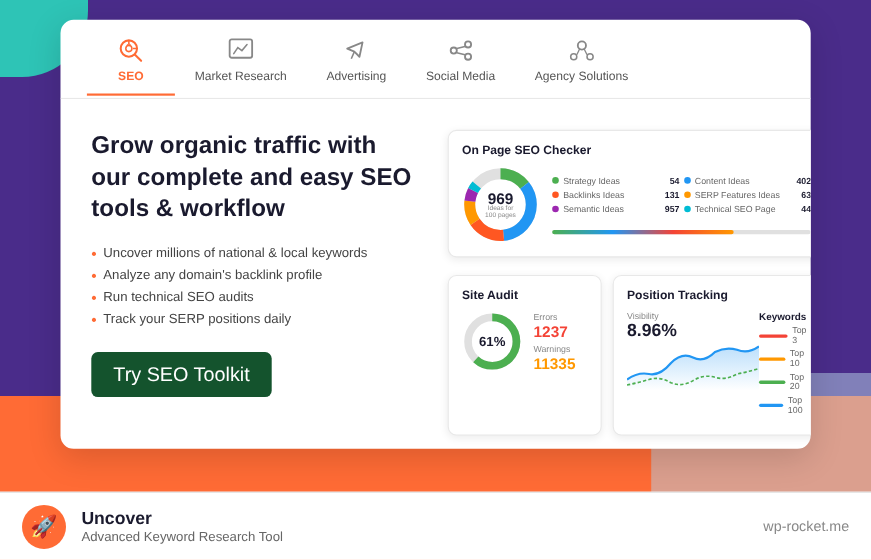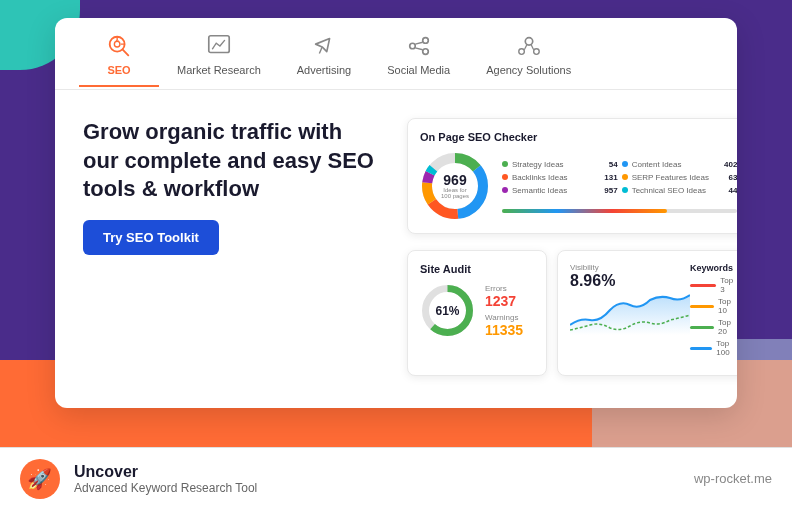--- a/index.html
+++ b/index.html
@@ -154,24 +154,24 @@
 
     .bullet-list li::before {
       content: '•';
       color: #ff6b35;
       font-size: 14px;
       line-height: 1;
     }
 
     .cta-button {
       display: inline-block;
-      background: #1d4ed8;
+      background: #14532d;
       color: #fff;
-      font-size: 13px;
-      font-weight: 700;
+      font-size: 18px;
+      font-weight: 400;
       padding: 10px 20px;
       border-radius: 6px;
       border: none;
       cursor: pointer;
       width: fit-content;
     }
 
     
     .right-section {
       flex: 1;
@@ -522,20 +522,34 @@
         </div>
         <span class="tab-label">Agency Solutions</span>
       </div>
     </nav>
 
     <div class="content-area">
 
       <div class="left-section">
         <h2 class="headline">Grow organic traffic with our complete and easy SEO tools &amp; workflow</h2>
 
+        <ul class="bullet-list">
+          <li>
+            <span>Uncover millions of national &amp; local keywords</span>
+          </li>
+          <li>
+            <span>Analyze any domain's backlink profile</span>
+          </li>
+          <li>
+            <span>Run technical SEO audits</span>
+          </li>
+          <li>
+            <span>Track your SERP positions daily</span>
+          </li>
+        </ul>
 
         <button class="cta-button">Try SEO Toolkit</button>
       </div>
 
       <div class="right-section">
 
         <div class="mini-card">
           <div class="mini-card-title">On Page SEO Checker</div>
           <div class="seo-checker-content">
 
@@ -578,21 +592,21 @@
                 <span class="stat-label">SERP Features Ideas</span>
                 <span class="stat-value">63</span>
               </div>
               <div class="stat-row">
                 <div class="stat-dot" style="background:#9C27B0;"></div>
                 <span class="stat-label">Semantic Ideas</span>
                 <span class="stat-value">957</span>
               </div>
               <div class="stat-row">
                 <div class="stat-dot" style="background:#00BCD4;"></div>
-                <span class="stat-label">Technical SEO Ideas</span>
+                <span class="stat-label">Technical SEO Page</span>
                 <span class="stat-value">44</span>
               </div>
 
               <div style="grid-column: 1 / -1; margin-top:4px;">
                 <div class="progress-bar-container">
                   <div class="progress-bar-fill" style="width:70%;"></div>
                 </div>
               </div>
             </div>
           </div>
@@ -618,20 +632,21 @@
                 </div>
                 <div>
                   <div class="audit-label">Warnings</div>
                   <div class="audit-score orange">11335</div>
                 </div>
               </div>
             </div>
           </div>
 
           <div class="mini-card position-card">
+            <div class="mini-card-title">Position Tracking</div>
             <div class="position-header">
               <div>
                 <div style="font-size:8px; color:#888;">Visibility</div>
                 <div class="visibility-pct">8.96%</div>
 
                 <div class="sparkline-area">
                   <svg width="120" height="45" viewBox="0 0 120 45">
                     <defs>
                       <linearGradient id="grad1" x1="0%" y1="0%" x2="0%" y2="100%">
                         <stop offset="0%" style="stop-color:#2196F3;stop-opacity:0.3"></stop>

